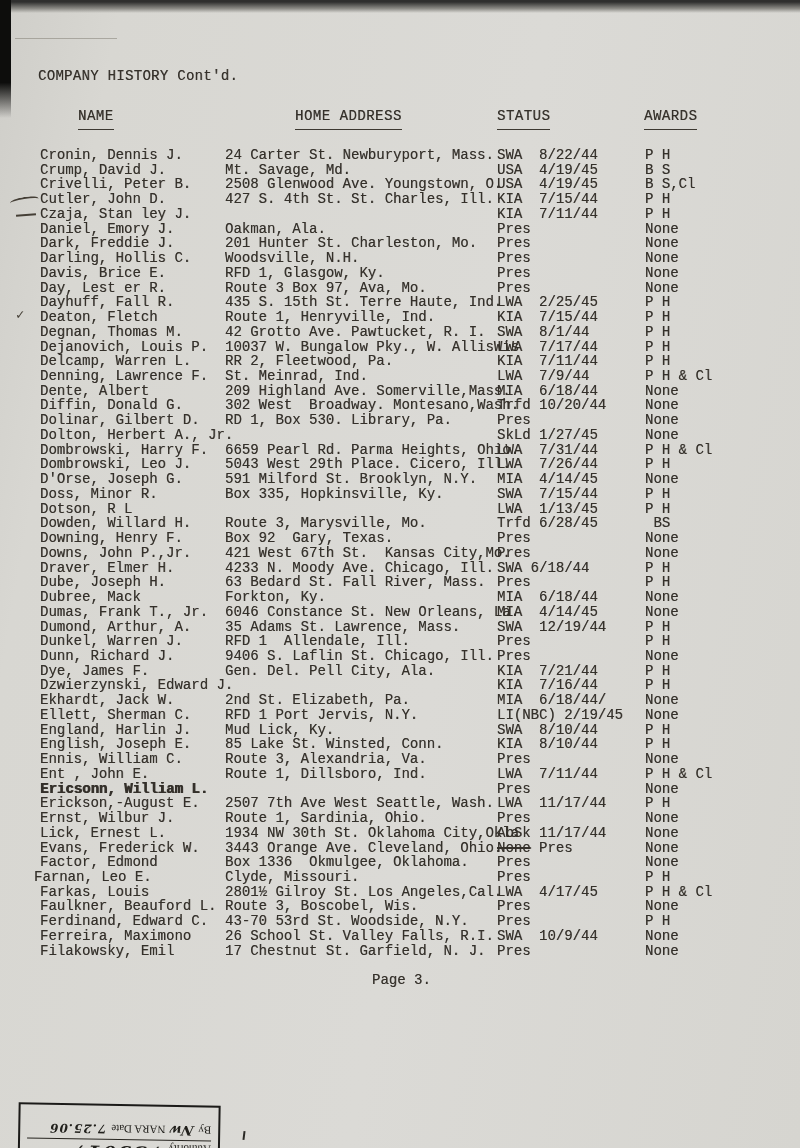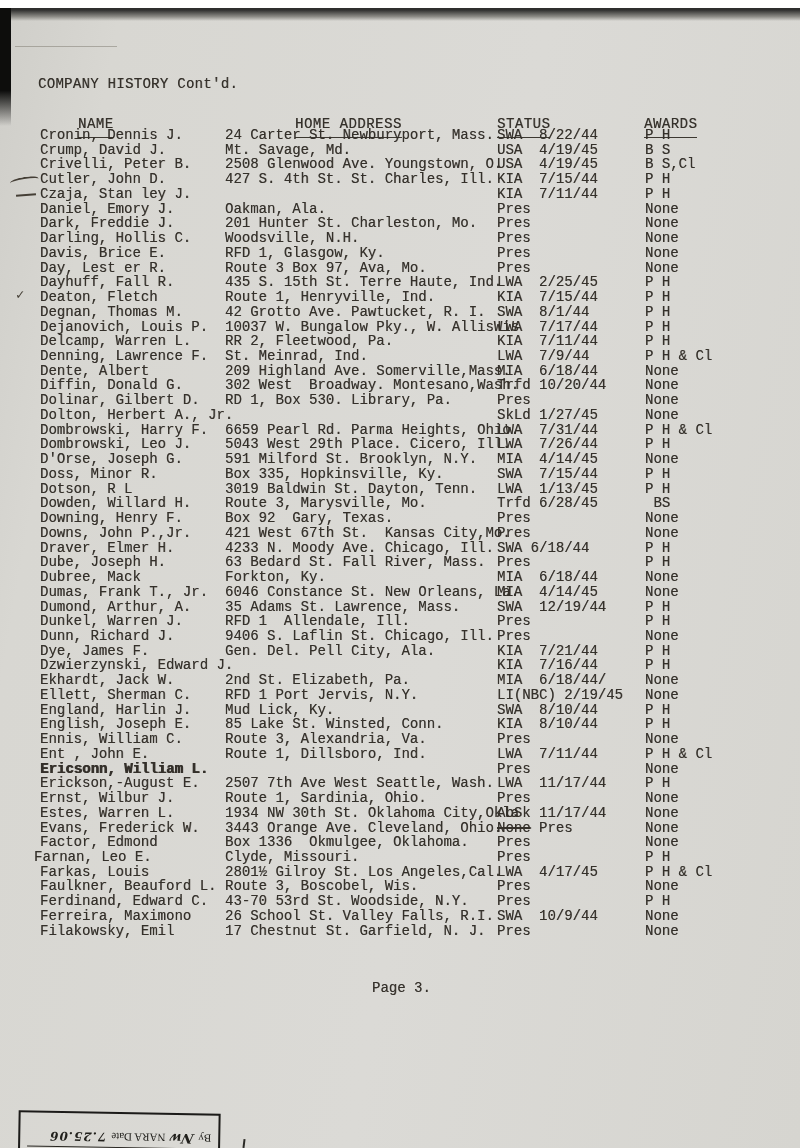--- a/index.html
+++ b/index.html
@@ -1,33 +1,33 @@
 <!DOCTYPE html>
 <html><head>
 <meta charset="utf-8">
 <style>
   html,body{margin:0;padding:0;}
   body{width:800px;height:1148px;overflow:hidden;position:relative;
        font-family:"Liberation Mono","DejaVu Sans Mono",monospace;}
   .page{position:absolute;inset:0;
         background:linear-gradient(100deg,#cfcec9 0%,#d8d7d2 12%,#dbdad6 55%,#d6d5d0 100%);
-        color:#34302a;margin-top:8px;}
+        color:#34302a;}
   .top-edge{position:absolute;top:0;left:0;width:800px;height:13px;
         background:linear-gradient(to bottom,#2f2f2e 15%,#8a8984 65%,rgba(150,149,144,0));}
   .left-edge{position:absolute;top:0;left:0;width:11px;height:118px;
         background:linear-gradient(to bottom,#0d0d0c 70%,rgba(25,25,24,0));}
   .pencil-line{position:absolute;left:15px;top:38px;width:102px;height:1px;
         background:rgba(115,110,100,0.45);}
   .doc-title{position:absolute;left:38px;top:68px;font-size:14px;letter-spacing:.3px;
         white-space:pre;text-shadow:.4px 0 rgba(45,40,35,.55);}
   .col-header{position:absolute;top:108px;font-size:14px;letter-spacing:.5px;
         border-bottom:1.6px solid #3c3831;padding-bottom:5px;white-space:pre;
         text-shadow:.4px 0 rgba(45,40,35,.55);}
   .h-name{left:78px;} .h-addr{left:295px;} .h-status{left:497px;} .h-awards{left:644px;}
-  .table-body{position:absolute;left:0;top:120px;width:800px;}
+  .table-body{position:absolute;left:0;top:148px;width:800px;}
   .row{position:relative;height:14.74px;font-size:14px;line-height:14.74px;}
   .c{position:absolute;top:0;white-space:pre;text-shadow:.35px 0 rgba(45,40,35,.5);}
   .c-name{left:40px;} .c-addr{left:225px;} .c-status{left:497px;} .c-awards{left:645px;}
   .struck{text-decoration:line-through;text-decoration-thickness:1.5px;}
   .overtyped{font-weight:bold;text-shadow:.8px 0 rgba(40,36,30,.9);}
   .mark{position:absolute;}
   .mark-curve{left:10px;top:5px;width:29px;height:6px;border-top:2.2px solid #453f36;
         border-radius:60%;transform:rotate(-9deg);}
   .mark-dash{left:16px;top:7px;width:20px;height:0;border-top:2.2px solid #453f36;
         transform:rotate(-4deg);}
@@ -204,21 +204,20 @@
         <span class="c c-awards">None</span>
       </div>
       <div class="row">
         <span class="c c-name">Doss, Minor R.</span>
         <span class="c c-addr">Box 335, Hopkinsville, Ky.</span>
         <span class="c c-status">SWA  7/15/44</span>
         <span class="c c-awards">P H</span>
       </div>
       <div class="row">
         <span class="c c-name">Dotson, R L</span>
-        <span class="c c-addr">3019 Baldwin St. Dayton, Tenn.</span>
         <span class="c c-status">LWA  1/13/45</span>
         <span class="c c-awards">P H</span>
       </div>
       <div class="row">
         <span class="c c-name">Dowden, Willard H.</span>
         <span class="c c-addr">Route 3, Marysville, Mo.</span>
         <span class="c c-status">Trfd 6/28/45</span>
         <span class="c c-awards"> BS</span>
       </div>
       <div class="row">
@@ -333,21 +332,21 @@
         <span class="c c-status">LWA  11/17/44</span>
         <span class="c c-awards">P H</span>
       </div>
       <div class="row">
         <span class="c c-name">Ernst, Wilbur J.</span>
         <span class="c c-addr">Route 1, Sardinia, Ohio.</span>
         <span class="c c-status">Pres</span>
         <span class="c c-awards">None</span>
       </div>
       <div class="row">
-        <span class="c c-name">Estes, Warren L.</span>
+        <span class="c c-name">Lick, Ernest L.</span>
         <span class="c c-addr">1934 NW 30th St. Oklahoma City,Okla</span>
         <span class="c c-status">AbSk 11/17/44</span>
         <span class="c c-awards">None</span>
       </div>
       <div class="row">
         <span class="c c-name">Evans, Frederick W.</span>
         <span class="c c-addr">3443 Orange Ave. Cleveland, Ohio.</span>
         <span class="c c-status"><span class="struck">None</span><span class=""> Pres</span></span>
         <span class="c c-awards">None</span>
       </div>

